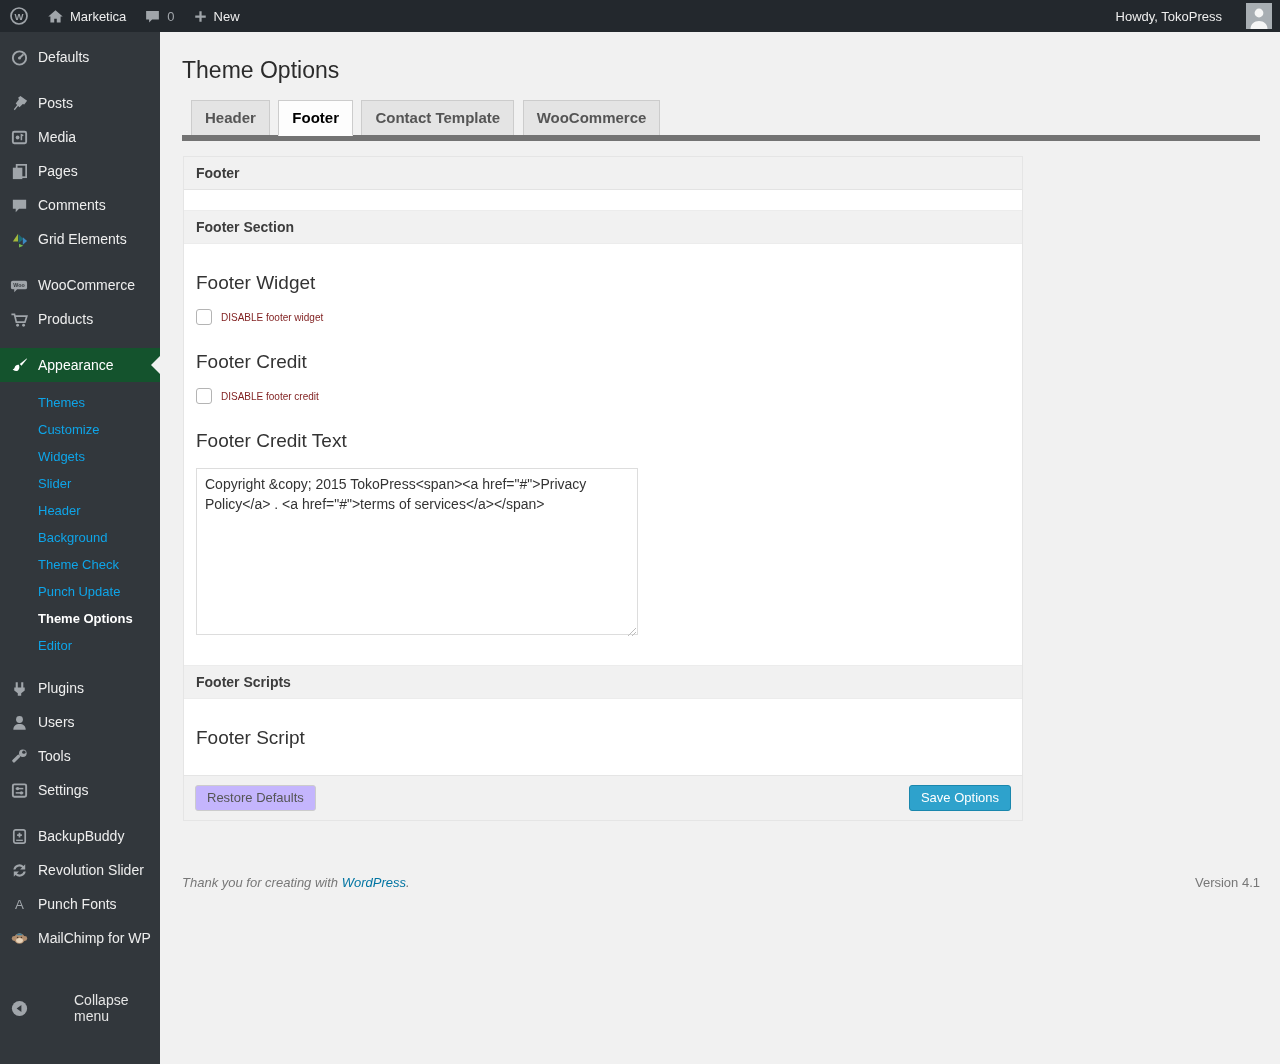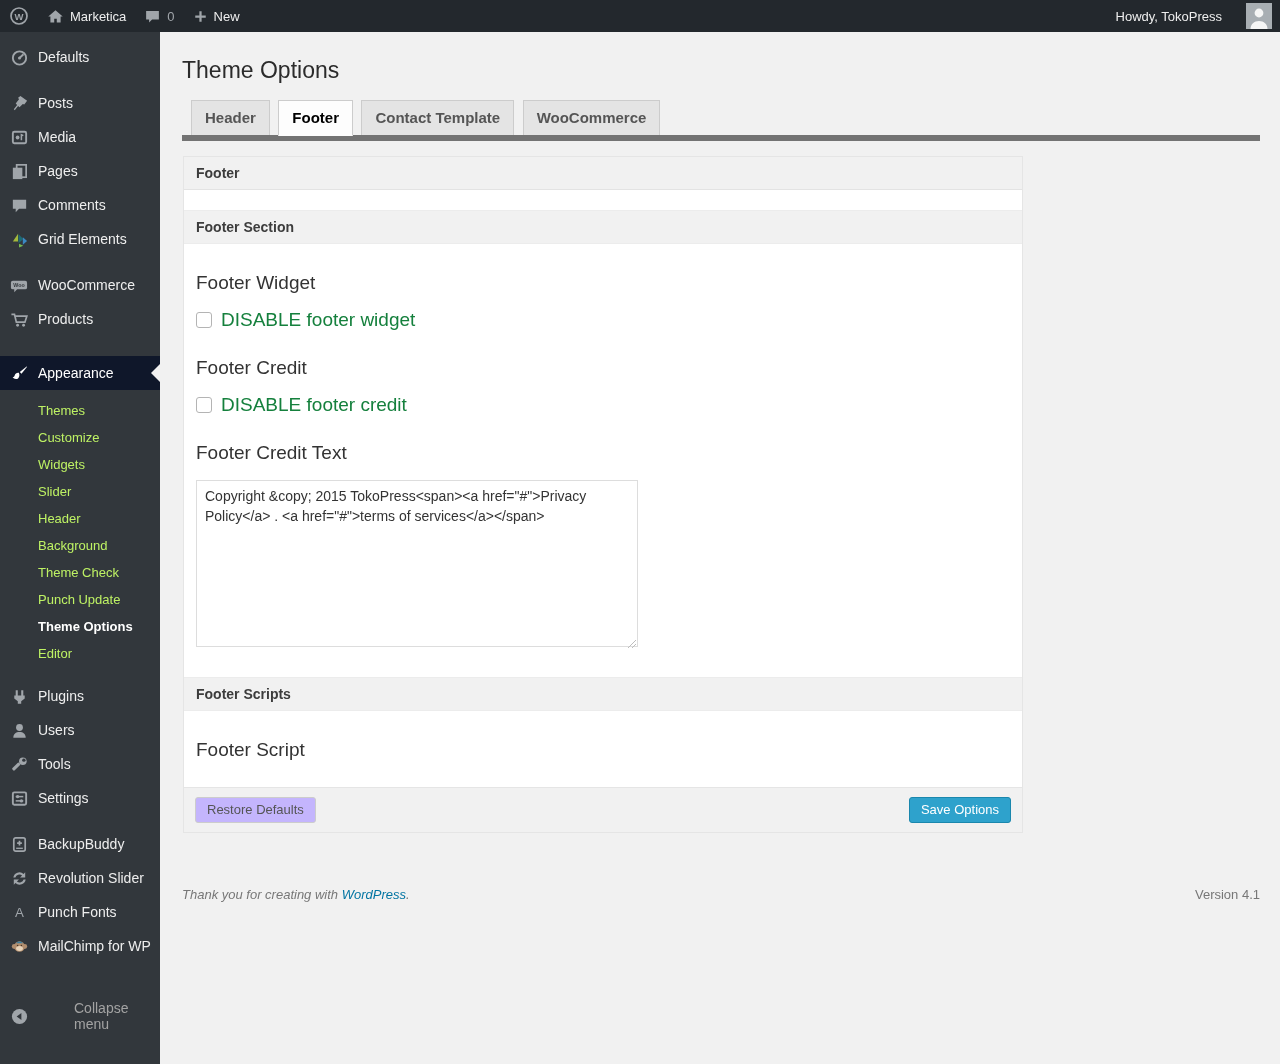--- a/index.html
+++ b/index.html
@@ -29,28 +29,28 @@
     display:flex; flex-direction:column; padding-top:8px;
     font-size:14px;
   }
   .menu-item {
     height:34px; display:flex; align-items:center; gap:8px;
     padding:0 8px 0 8px; color:#eee; cursor:pointer; position:relative;
   }
   .menu-item .mi { width:22px; display:flex; justify-content:center; flex-shrink:0; }
   .menu-item .mi svg { display:block; }
   .menu-sep { height:12px; }
-  .menu-item.active { background:#0f172a; color:#fff;margin-top:8px; }
+  .menu-item.active { background:#14532d; color:#fff; }
   .active-arrow {
     position:absolute; right:0; top:50%; transform:translateY(-50%);
     width:0; height:0; border:9px solid transparent; border-right-color:#f1f1f1; border-left:none;
   }
   .submenu { padding:7px 0 12px; }
   .sub-item {
-    padding:6px 12px 6px 38px; color:#bef264; font-size:13px; cursor:pointer; line-height:15px;
+    padding:6px 12px 6px 38px; color:#0ea5e9; font-size:13px; cursor:pointer; line-height:15px;
   }
   .sub-item.current { color:#fff; font-weight:bold; }
   .collapse-gap { height:36px; }
   
   .main { flex:1; background:#f1f1f1; position:relative; }
   .page-title { font-size:23px; font-weight:400; color:#2b2b2b; margin:24px 0 0 22px; line-height:29px; }
   .nav-tabs {
     margin:15px 20px 0 22px; padding-left:9px; border-bottom:6px solid #737373;
   }
   .nav-tab {
@@ -71,21 +71,21 @@
   .panel-gap { height:20px; background:#fff; }
   .section-header { border-top:1px solid #ececec; border-bottom:1px solid #ececec; }
   .form-body { padding:4px 12px 26px; }
   .form-body.scripts { }
   .field-label { font-size:19px; font-weight:normal; color:#333; margin-top:26px; }
   .cb-row { display:flex; align-items:center; gap:9px; margin-top:15px; cursor:pointer; width:max-content; }
   .cb-row input[type=checkbox] {
     appearance:none; -webkit-appearance:none; width:16px; height:16px; margin:0;
     border:1px solid #b4b4b4; border-radius:3px; background:#fff; cursor:pointer;
   }
-  .cb-row .cb-label { font-size:19px; color:#15803d; }
+  .cb-row .cb-label { font-size:10px; color:#7f1d1d; }
   .ta-row { display:flex; align-items:flex-start; margin-top:16px; }
   .ta-wrap { position:relative; }
   textarea {
     width:442px; height:167px; resize:none; border:1px solid #ddd; background:#fff;
     font-family:"Liberation Sans", sans-serif; font-size:14px; line-height:1.4;
     color:#333; padding:6px 8px; outline:none;
   }
   .resize-grip {
     position:absolute; right:2px; bottom:3px; width:10px; height:10px; pointer-events:none;
     background:repeating-linear-gradient(135deg, transparent, transparent 2px, #bdbdbd 2px, #bdbdbd 3px);
@@ -363,21 +363,21 @@
             <path d="M6.5 6.5c1-2.2 6-2.2 7 0z" fill="#3f7f9e"></path>
             <circle cx="8" cy="9" r=".8" fill="#4a3626"></circle>
             <circle cx="12" cy="9" r=".8" fill="#4a3626"></circle>
           </svg>
       </span>
       <span class="ml">MailChimp for WP</span>
     </div>
 
     <div class="collapse-gap"></div>
 
-    <div class="menu-item" style="color:#a3a3a3;gap:44px;">
+    <div class="menu-item" style="color:#e5e5e5;gap:44px;">
       <span class="mi">
         <svg width="19" height="19" viewBox="0 0 20 20">
             <circle cx="10" cy="10" r="8" fill="#a0a5aa"></circle>
             <polygon points="12,6.2 7,10 12,13.8" fill="#32373c"></polygon>
           </svg>
       </span>
       <span class="ml">Collapse menu</span>
     </div>
   </div>
 

